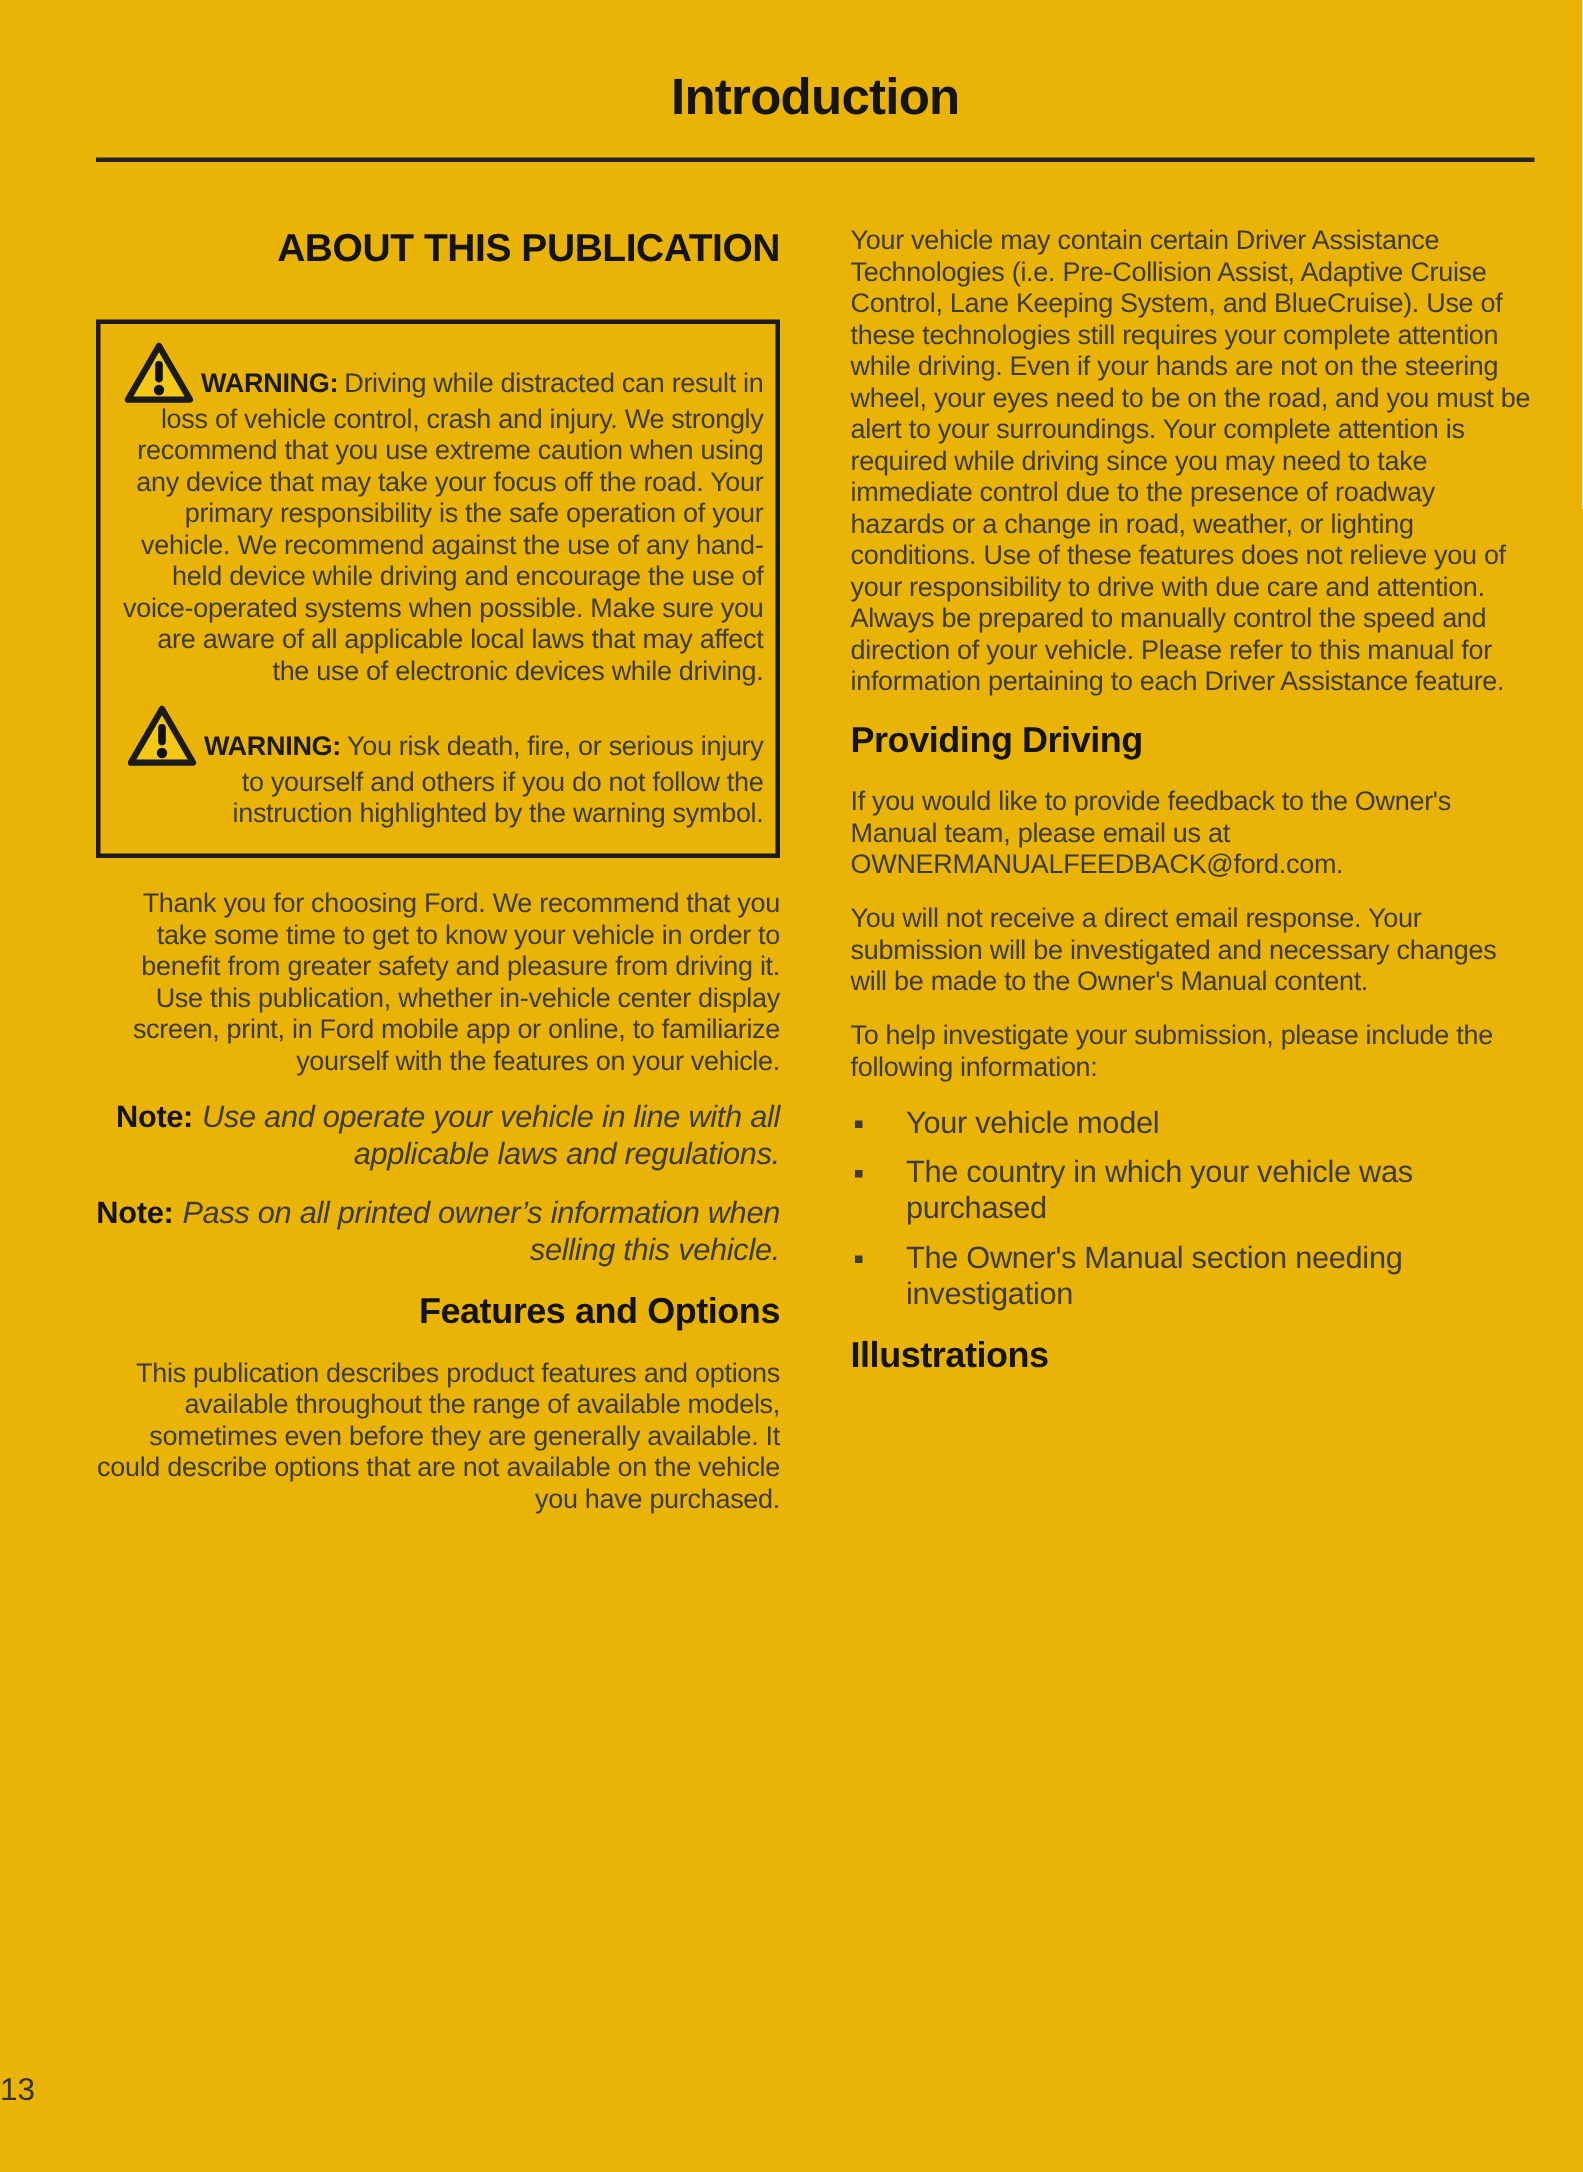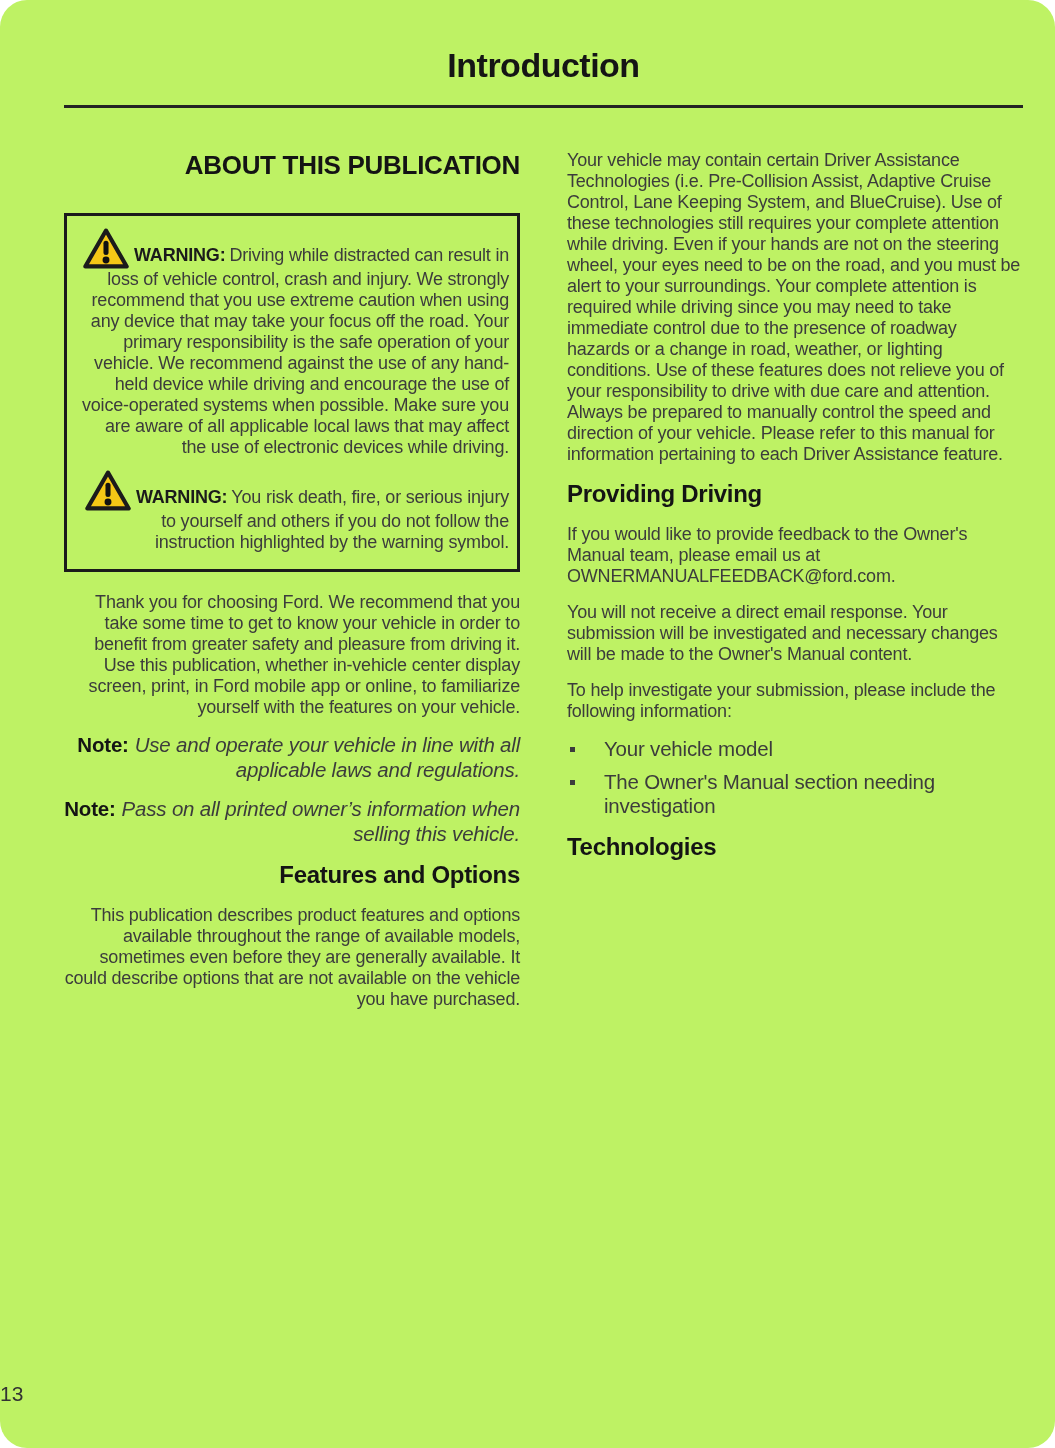--- a/index.html
+++ b/index.html
@@ -1,23 +1,22 @@
 <!DOCTYPE html>
 <html><head>
 <meta charset="utf-8">
 <style>
   html, body { margin:0; padding:0; background:#ffffff; }
   .page {
     width:1055px; height:1448px; box-sizing:border-box;
     position:relative; overflow:hidden;
-    background:#bef264;
+    background:#eab308;
     font-family:"Liberation Sans", sans-serif;
     color:#3c3c3c;
     padding:46px 32px 0 64px;
-    border-radius:27px;
   }
   .doc-title {
     margin:0 0 20px 0; text-align:center;
     font-size:34px; font-weight:bold; letter-spacing:-0.5px;
     color:#151515;
   }
   .title-rule { border:0; border-top:3px solid #242424; margin:0 0 42px 0; }
 
   .columns { display:flex; gap:47px; }
   .col-left  { width:456px;text-align:right; }
@@ -129,24 +128,27 @@
 
       <p class="body">You will not receive a direct email response. Your submission will be investigated and necessary changes will be made to the Owner's Manual content.</p>
 
       <p class="body">To help investigate your submission, please include the following information:</p>
 
       <ul class="bullet-list">
         <li>
           <span class="bullet-square"></span><span>Your vehicle model</span>
         </li>
         <li>
+          <span class="bullet-square"></span><span>The country in which your vehicle was purchased</span>
+        </li>
+        <li>
           <span class="bullet-square"></span><span>The Owner's Manual section needing investigation</span>
         </li>
       </ul>
 
-      <h3 class="sub-heading">Technologies</h3>
+      <h3 class="sub-heading">Illustrations</h3>
 
 
     </div>
   </div>
 
   <div class="page-number">13</div>
 </div>
 
 </body></html>

